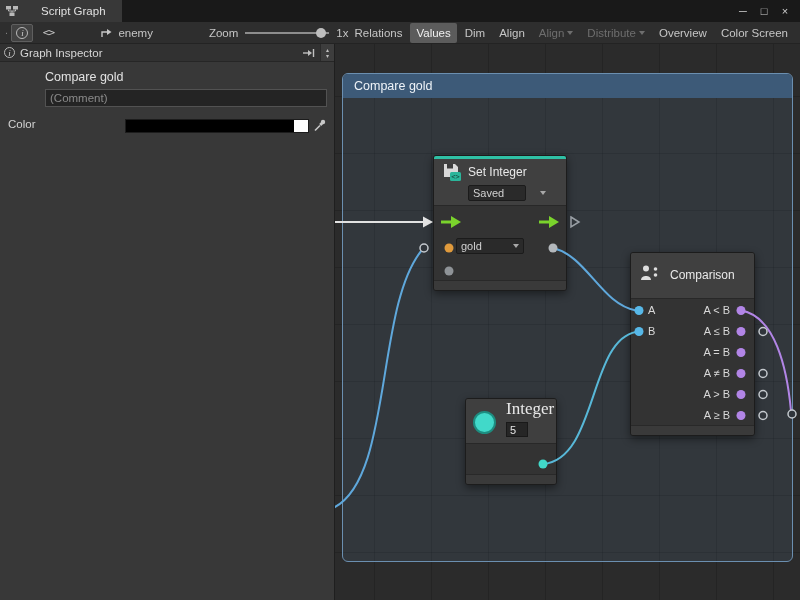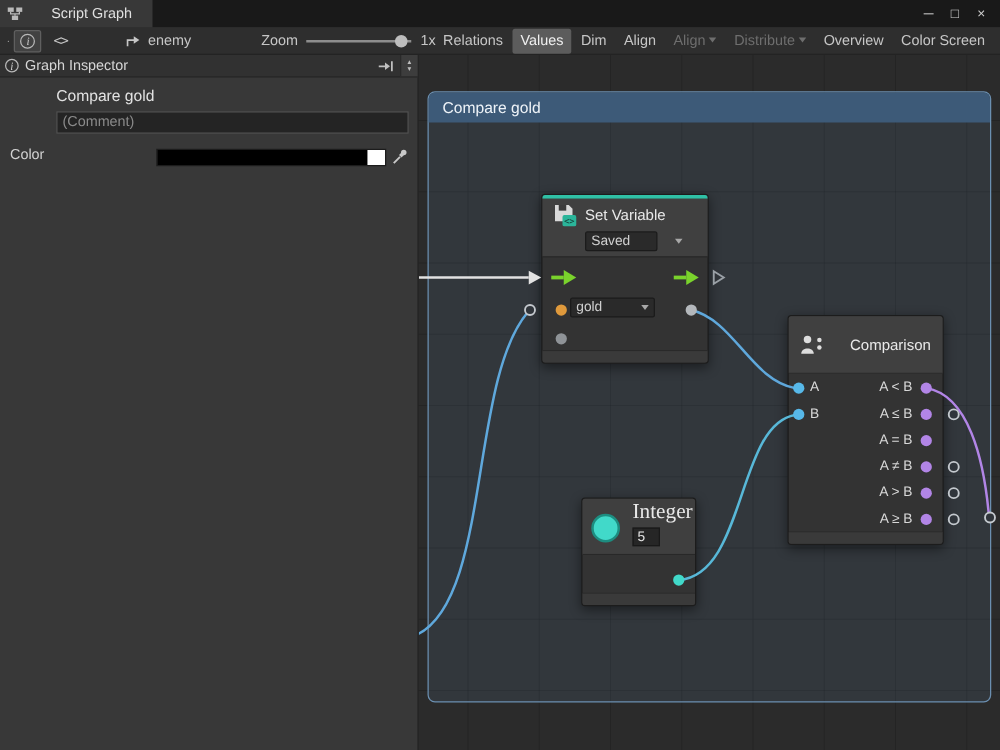--- a/index.html
+++ b/index.html
@@ -62,21 +62,21 @@
   .sv-header { background:#404040; padding:3px 8px 4px; }
   .sv-row1 { display:flex; align-items:center; gap:6px; height:20px; }
   .sv-mode { margin:3px 0 0 26px; width:58px;gap:33px; }
   .sv-body { border-top:1px solid #282828; }
   .sv-flowrow { height:28px; }
   .sv-valrow { height:24px; display:flex; align-items:center; }
   .sv-var { margin-left:22px; width:68px; }
   .sv-dotrow { height:22px; }
 
   #node-comparison { left:295px; top:208px; width:125px; }
-  .cmp-header { height:46px; background:#404040; border-bottom:1px solid #282828; border-radius:2px 2px 0 0; display:flex; align-items:center; gap:20px; padding:0 9px; }
+  .cmp-header { height:46px; background:#404040; border-bottom:1px solid #282828; border-radius:2px 2px 0 0; display:flex; align-items:flex-end; gap:10px; padding:16px 9px; }
   .cmp-row { height:21px; display:flex; align-items:center; padding:0 24px 0 17px; font-size:11px; color:#d8d8d8; }
   .cmp-in { width:12px; }
   .cmp-out { margin-left:auto; }
 
   #node-integer { left:130px; top:354px; width:92px; }
   .int-header { height:45px; background:#3f3f3f; border-bottom:1px solid #282828; border-radius:2px 2px 0 0; position:relative; }
   .int-circle { position:absolute; left:7px; top:12px; width:23px; height:23px; border-radius:50%; background:#41d9c9; border:2px solid #1d8d80; }
   .int-title { position:absolute; left:40px; top:0; font-size:17px; color:#e8e8e8;font-family:Liberation Serif, serif; }
   .int-value { position:absolute; left:40px; top:23px; width:22px; height:15px; background:#262626; border:1px solid #191919; color:#e4e4e4; font-size:11px; padding:0 3px; font-family:"Liberation Sans", sans-serif; }
   .int-body { height:30px; }
@@ -185,21 +185,21 @@
   <div class="node" id="node-setvar">
     <div class="accent"></div>
     <div class="sv-header">
       <div class="sv-row1">
         <svg width="20" height="20" viewBox="0 0 20 20">
           <path d="M2,2 H13 L16,5 V15 H2 Z" fill="#d9d9d9"></path>
           <rect x="5" y="2" width="6" height="4.5" fill="#3c3c3c"></rect>
           <rect x="8" y="10" width="11" height="9" rx="1.5" fill="#2bb59a"></rect>
           <text x="13.5" y="17" text-anchor="middle" font-size="7" font-family="DejaVu Sans Mono, monospace" fill="#123c34">&lt;&gt;</text>
         </svg>
-        <span class="node-title">Set Variable</span>
+        <span class="node-title">Set Integer</span>
       </div>
       <div class="dropdown sv-mode">
         <span>Saved</span>
         <span class="caret"></span>
       </div>
     </div>
     <div class="sv-body">
       <div class="sv-flowrow"></div>
       <div class="sv-valrow">
         <div class="dropdown sv-var">

